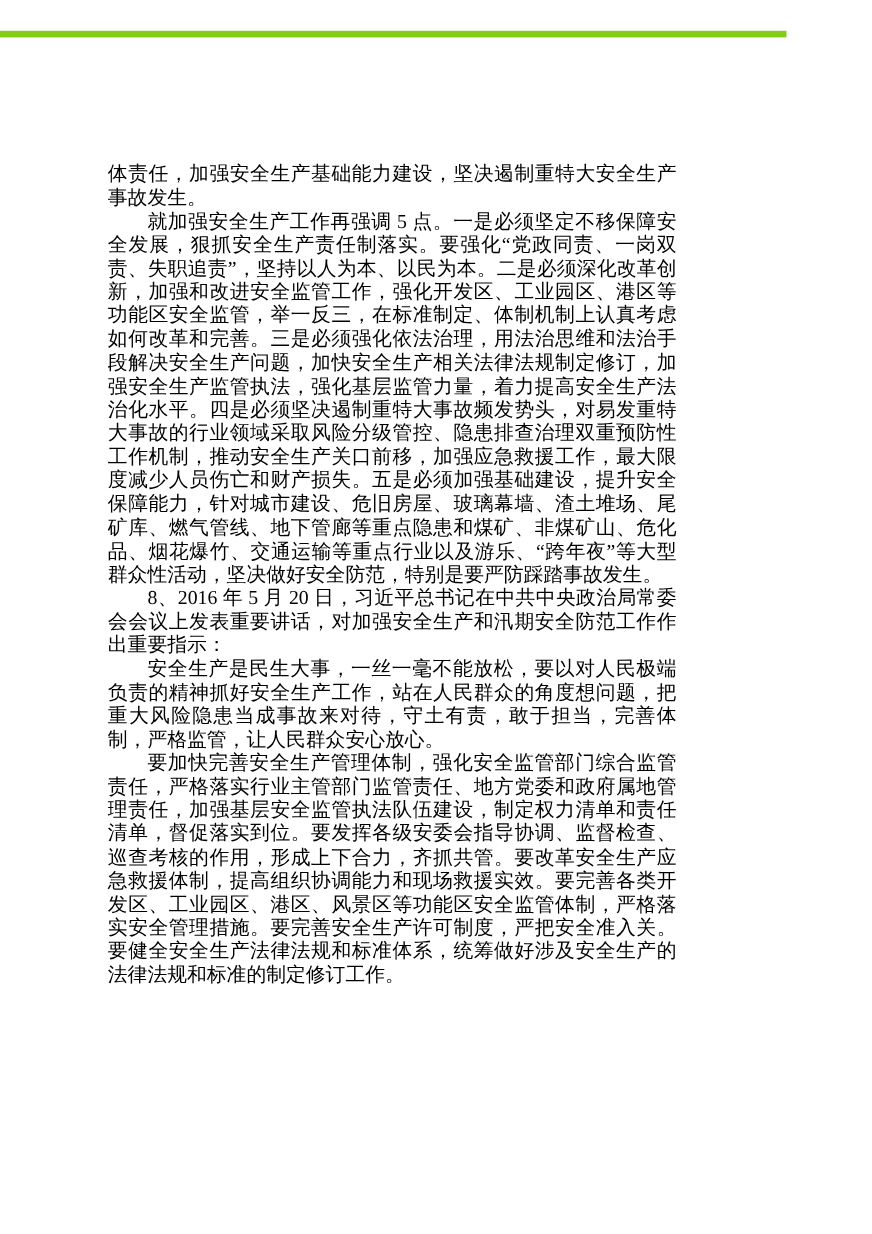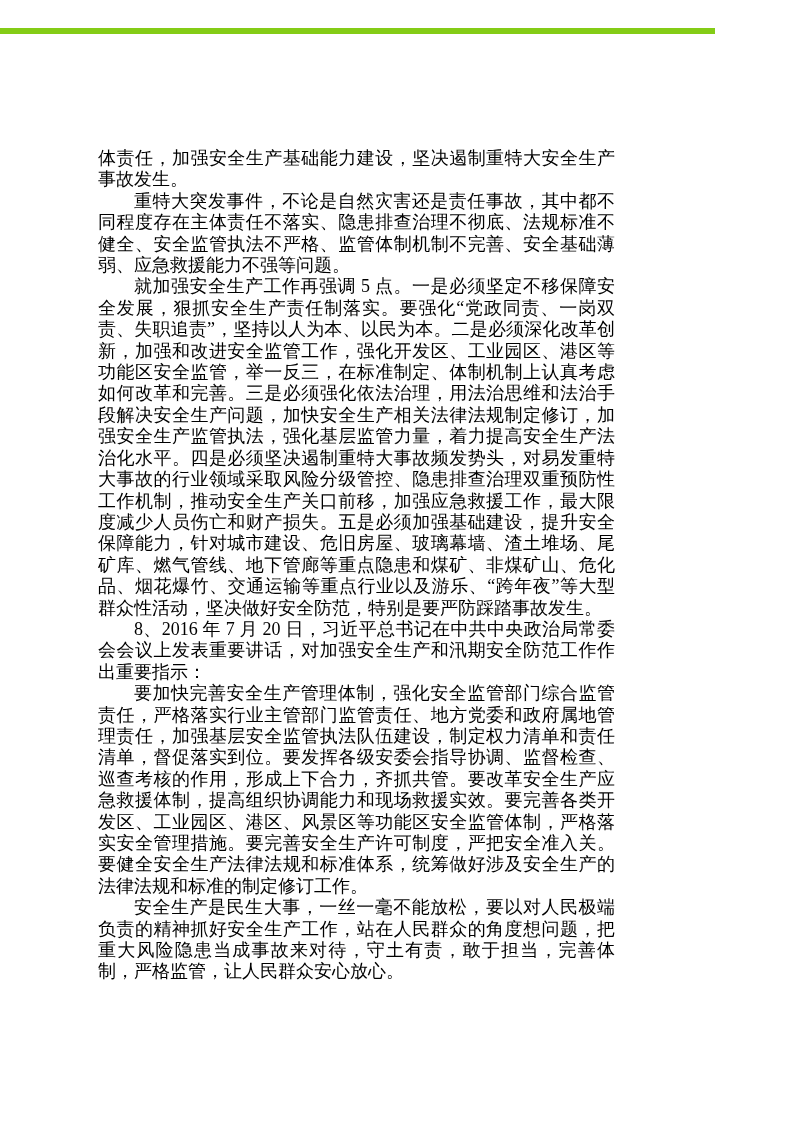--- a/index.html
+++ b/index.html
@@ -36,18 +36,17 @@
   }
   .page p.noindent {
     text-indent: 0;
   }
 </style>
 </head>
 <body>
 
 <div class="page">
   <p class="noindent">体责任，加强安全生产基础能力建设，坚决遏制重特大安全生产事故发生。</p>
-  <p>重特大突发事件，不论是自然灾害还是责任事故，其中都不同程度存在主体责任不落实、隐患排查治理不彻底、法规标准不健全、安全监管执法不严格、监管体制机制不完善、安全基础薄弱、应急救援能力不强等问题。</p>
   <p>就加强安全生产工作再强调 5 点。一是必须坚定不移保障安全发展，狠抓安全生产责任制落实。要强化“党政同责、一岗双责、失职追责”，坚持以人为本、以民为本。二是必须深化改革创新，加强和改进安全监管工作，强化开发区、工业园区、港区等功能区安全监管，举一反三，在标准制定、体制机制上认真考虑如何改革和完善。三是必须强化依法治理，用法治思维和法治手段解决安全生产问题，加快安全生产相关法律法规制定修订，加强安全生产监管执法，强化基层监管力量，着力提高安全生产法治化水平。四是必须坚决遏制重特大事故频发势头，对易发重特大事故的行业领域采取风险分级管控、隐患排查治理双重预防性工作机制，推动安全生产关口前移，加强应急救援工作，最大限度减少人员伤亡和财产损失。五是必须加强基础建设，提升安全保障能力，针对城市建设、危旧房屋、玻璃幕墙、渣土堆场、尾矿库、燃气管线、地下管廊等重点隐患和煤矿、非煤矿山、危化品、烟花爆竹、交通运输等重点行业以及游乐、“跨年夜”等大型群众性活动，坚决做好安全防范，特别是要严防踩踏事故发生。</p>
-  <p>8、2016 年 7 月 20 日，习近平总书记在中共中央政治局常委会会议上发表重要讲话，对加强安全生产和汛期安全防范工作作出重要指示：</p>
+  <p>8、2016 年 5 月 20 日，习近平总书记在中共中央政治局常委会会议上发表重要讲话，对加强安全生产和汛期安全防范工作作出重要指示：</p>
+  <p>安全生产是民生大事，一丝一毫不能放松，要以对人民极端负责的精神抓好安全生产工作，站在人民群众的角度想问题，把重大风险隐患当成事故来对待，守土有责，敢于担当，完善体制，严格监管，让人民群众安心放心。</p>
   <p>要加快完善安全生产管理体制，强化安全监管部门综合监管责任，严格落实行业主管部门监管责任、地方党委和政府属地管理责任，加强基层安全监管执法队伍建设，制定权力清单和责任清单，督促落实到位。要发挥各级安委会指导协调、监督检查、巡查考核的作用，形成上下合力，齐抓共管。要改革安全生产应急救援体制，提高组织协调能力和现场救援实效。要完善各类开发区、工业园区、港区、风景区等功能区安全监管体制，严格落实安全管理措施。要完善安全生产许可制度，严把安全准入关。要健全安全生产法律法规和标准体系，统筹做好涉及安全生产的法律法规和标准的制定修订工作。</p>
-  <p>安全生产是民生大事，一丝一毫不能放松，要以对人民极端负责的精神抓好安全生产工作，站在人民群众的角度想问题，把重大风险隐患当成事故来对待，守土有责，敢于担当，完善体制，严格监管，让人民群众安心放心。</p>
 </div>
 
 </body></html>

